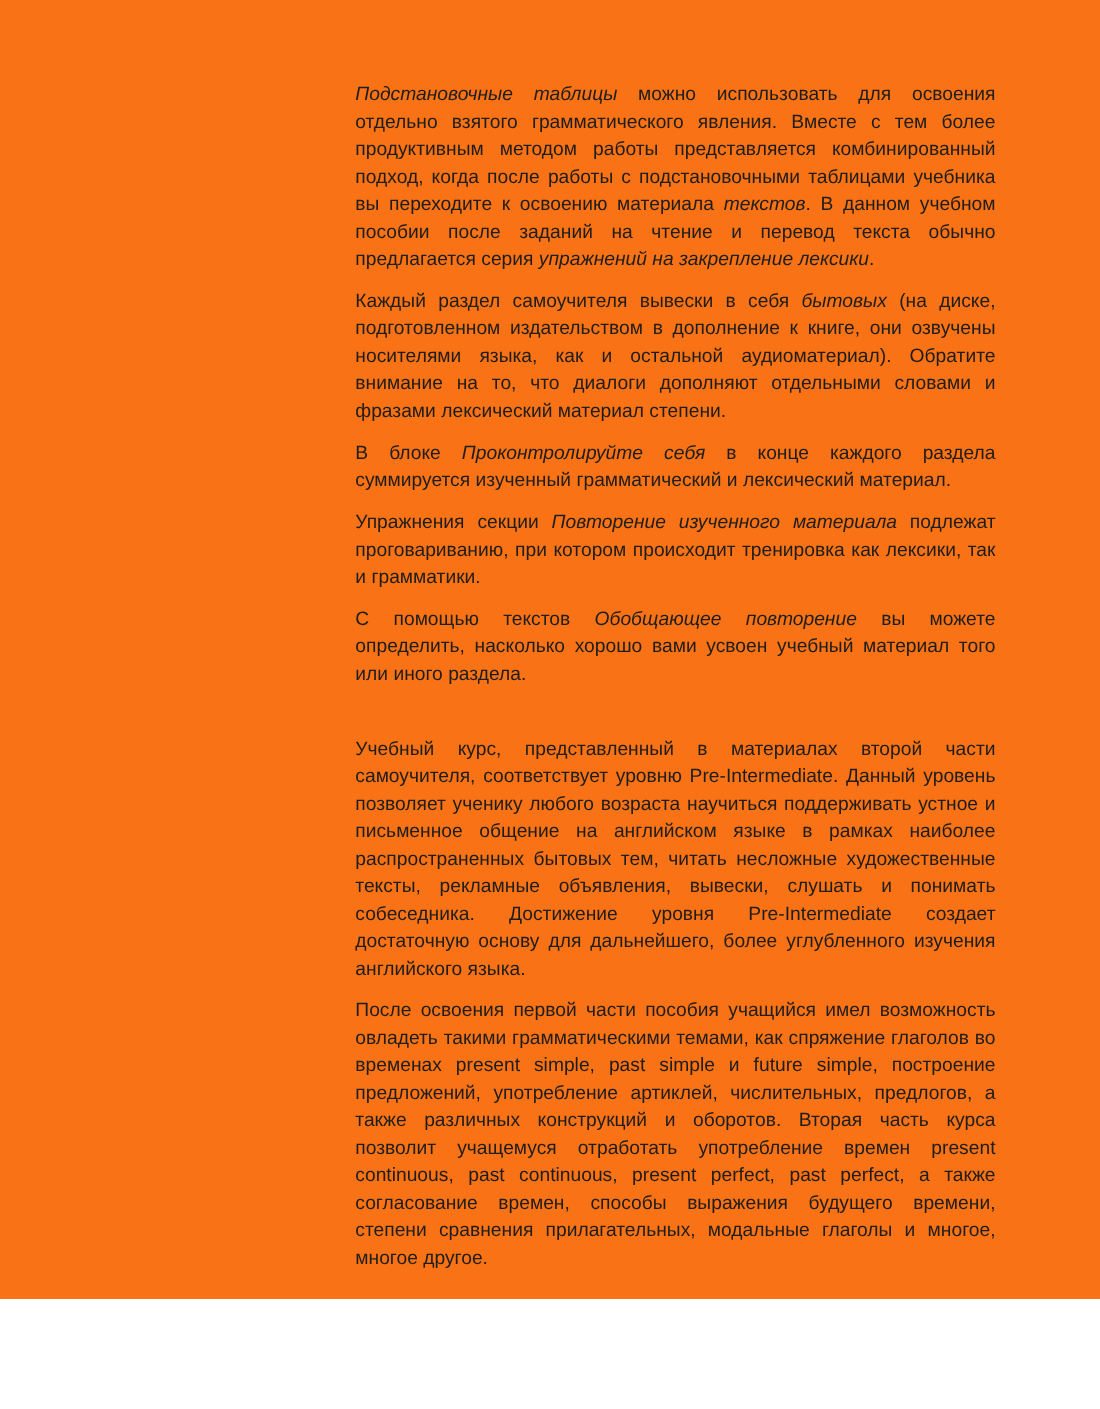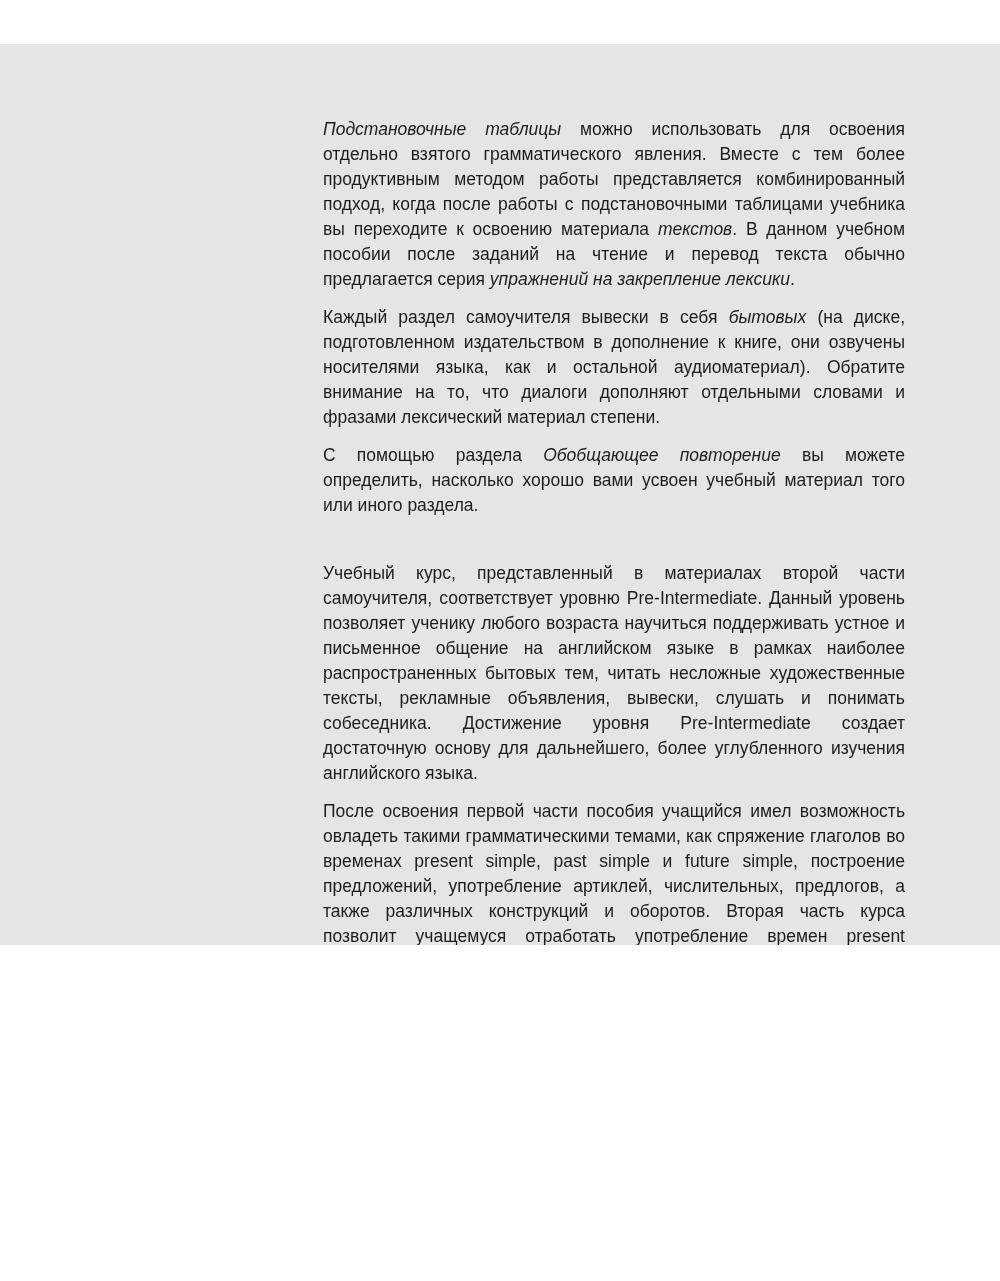--- a/index.html
+++ b/index.html
@@ -3,25 +3,24 @@
 <meta charset="utf-8">
 <style>
   html, body {
     margin: 0;
     padding: 0;
     background: #ffffff;
   }
   .page {
     position: relative;
     width: 1000px;
-    height: 901px;
-    background: #e5e5e5;
+    height: 1181px;
+    background: #f97316;
     overflow: hidden;
     font-family: "Liberation Sans", sans-serif;
-    margin-top: 44px;
   }
   .column {
     position: absolute;
     left: 323px;
     top: 73px;
     width: 582px;
     color: #1d1d1b;
     font-size: 17.5px;
     line-height: 25px;
     text-align: justify;
@@ -65,23 +64,25 @@
 </head>
 <body>
 
 <div class="page">
   <div class="column">
 
     <p><span class="it">Подстановочные таблицы</span><span> можно использовать для освоения отдельно взятого грамматического явления. Вместе с тем более продуктивным методом работы представляется комбинированный подход, когда после работы с подстановочными таблицами учебника вы переходите к освоению материала </span><span class="it">текстов</span><span>. В данном учебном пособии после заданий на чтение и перевод текста обычно предлагается серия </span><span class="it">упражнений на закрепление лексики</span><span>.</span></p>
 
     <p><span>Каждый раздел самоучителя вывески в себя </span><span class="it">бытовых</span><span> (на диске, подготовленном издательством в дополнение к книге, они озвучены носителями языка, как и остальной аудиоматериал). Обратите внимание на то, что диалоги дополняют отдельными словами и фразами лексический материал степени.</span></p>
 
+    <p><span>В блоке </span><span class="it">Проконтролируйте себя</span><span> в конце каждого раздела суммируется изученный грамматический и лексический материал.</span></p>
 
+    <p><span>Упражнения секции </span><span class="it">Повторение изученного материала</span><span> подлежат проговариванию, при котором происходит тренировка как лексики, так и грамматики.</span></p>
 
-    <p><span>С помощью раздела </span><span class="it">Обобщающее повторение</span><span> вы можете определить, насколько хорошо вами усвоен учебный материал того или иного раздела.</span></p>
+    <p><span>С помощью текстов </span><span class="it">Обобщающее повторение</span><span> вы можете определить, насколько хорошо вами усвоен учебный материал того или иного раздела.</span></p>
 
     <p class="section-gap"><span>Учебный курс, представленный в материалах второй части самоучителя, соответствует уровню Pre-Intermediate. Данный уровень позволяет ученику любого возраста научиться поддерживать устное и письменное общение на английском языке в рамках наиболее распространенных бытовых тем, читать несложные художественные тексты, рекламные объявления, вывески, слушать и понимать собеседника. Достижение уровня Pre-Intermediate создает достаточную основу для дальнейшего, более углубленного изучения английского языка.</span></p>
 
     <p><span>После освоения первой части пособия учащийся имел возможность овладеть такими грамматическими темами, как спряжение глаголов во временах present simple, past simple и future simple, построение предложений, употребление артиклей, числительных, предлогов, а также различных конструкций и оборотов. Вторая часть курса позволит учащемуся отработать употребление времен present continuous, past continuous, present perfect, past perfect, а также согласование времен, способы выражения будущего времени, степени сравнения прилагательных, модальные глаголы и многое, многое другое.</span></p>
 
     <p class="legend-title">Условные обозначения</p>
 
     <div class="legend-row">
       <svg class="legend-icon" viewBox="0 0 60 60" aria-hidden="true">
         <circle cx="30" cy="30" r="28" fill="#1d1d1b"></circle>

